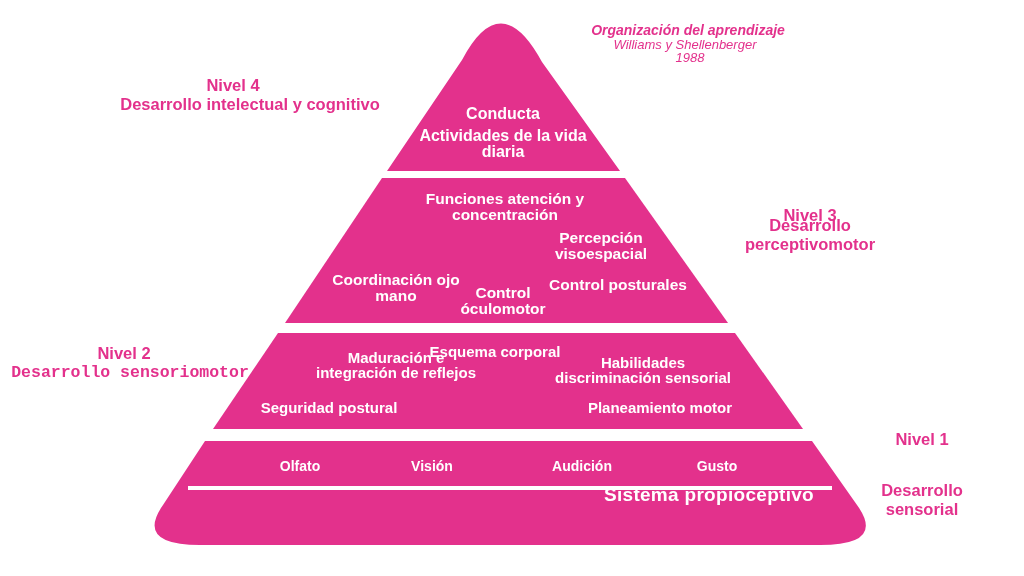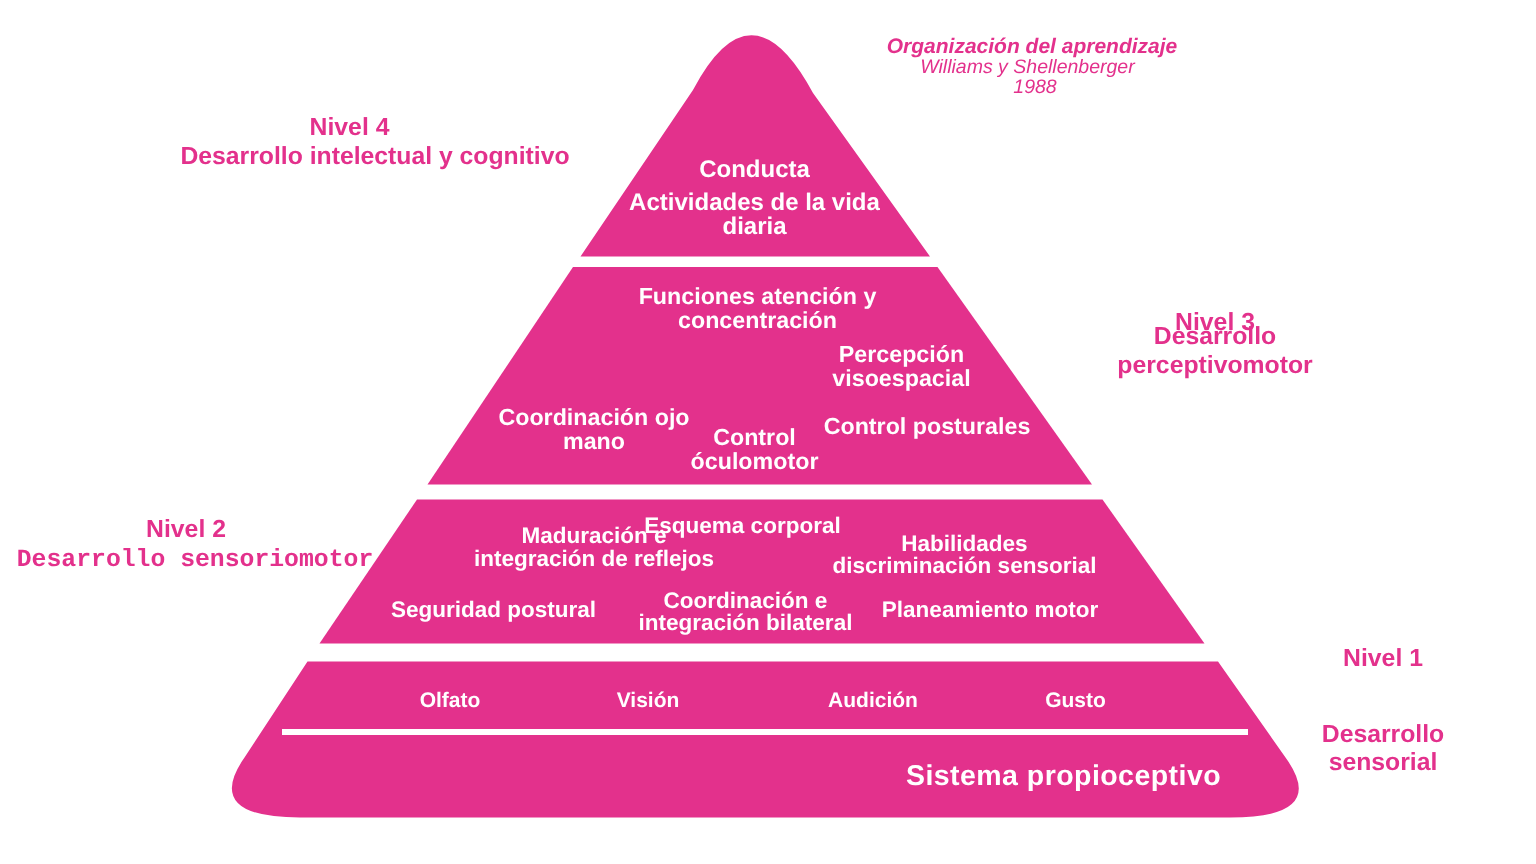--- a/index.html
+++ b/index.html
@@ -87,24 +87,22 @@
   <div class="t band-text lv3" style="left:503px; top:300px;">Control
 óculomotor</div>
   <div class="t band-text lv3" style="left:618px; top:285px;">Control posturales</div>
 
   <div class="t band-text lv2" style="left:353px; top:365px;margin-left:43px;">Maduración e
 integración de reflejos</div>
   <div class="t band-text lv2" style="left:495px; top:351px;">Esquema corporal</div>
   <div class="t band-text lv2" style="left:643px; top:370px;">Habilidades
 discriminación sensorial</div>
   <div class="t band-text lv2" style="left:329px; top:407px;">Seguridad postural</div>
-  <div class="t band-text lv2" style="left:497px; top:408px;">Coordinación e
-integración bilateral</div>
   <div class="t band-text lv2" style="left:660px; top:407px;">Planeamiento motor</div>
 
   <div class="t band-text sense" style="left:300px; top:466px;">Olfato</div>
   <div class="t band-text sense" style="left:432px; top:466px;">Visión</div>
   <div class="t band-text sense" style="left:582px; top:466px;">Audición</div>
   <div class="t band-text sense" style="left:717px; top:466px;">Gusto</div>
 
-  <div class="t band-text system" style="left:709px; top:518px;">Sistema propioceptivo</div>
+  <div class="t band-text system" style="left:709px; top:494px;">Sistema propioceptivo</div>
 
 </div>
 
 </body></html>

